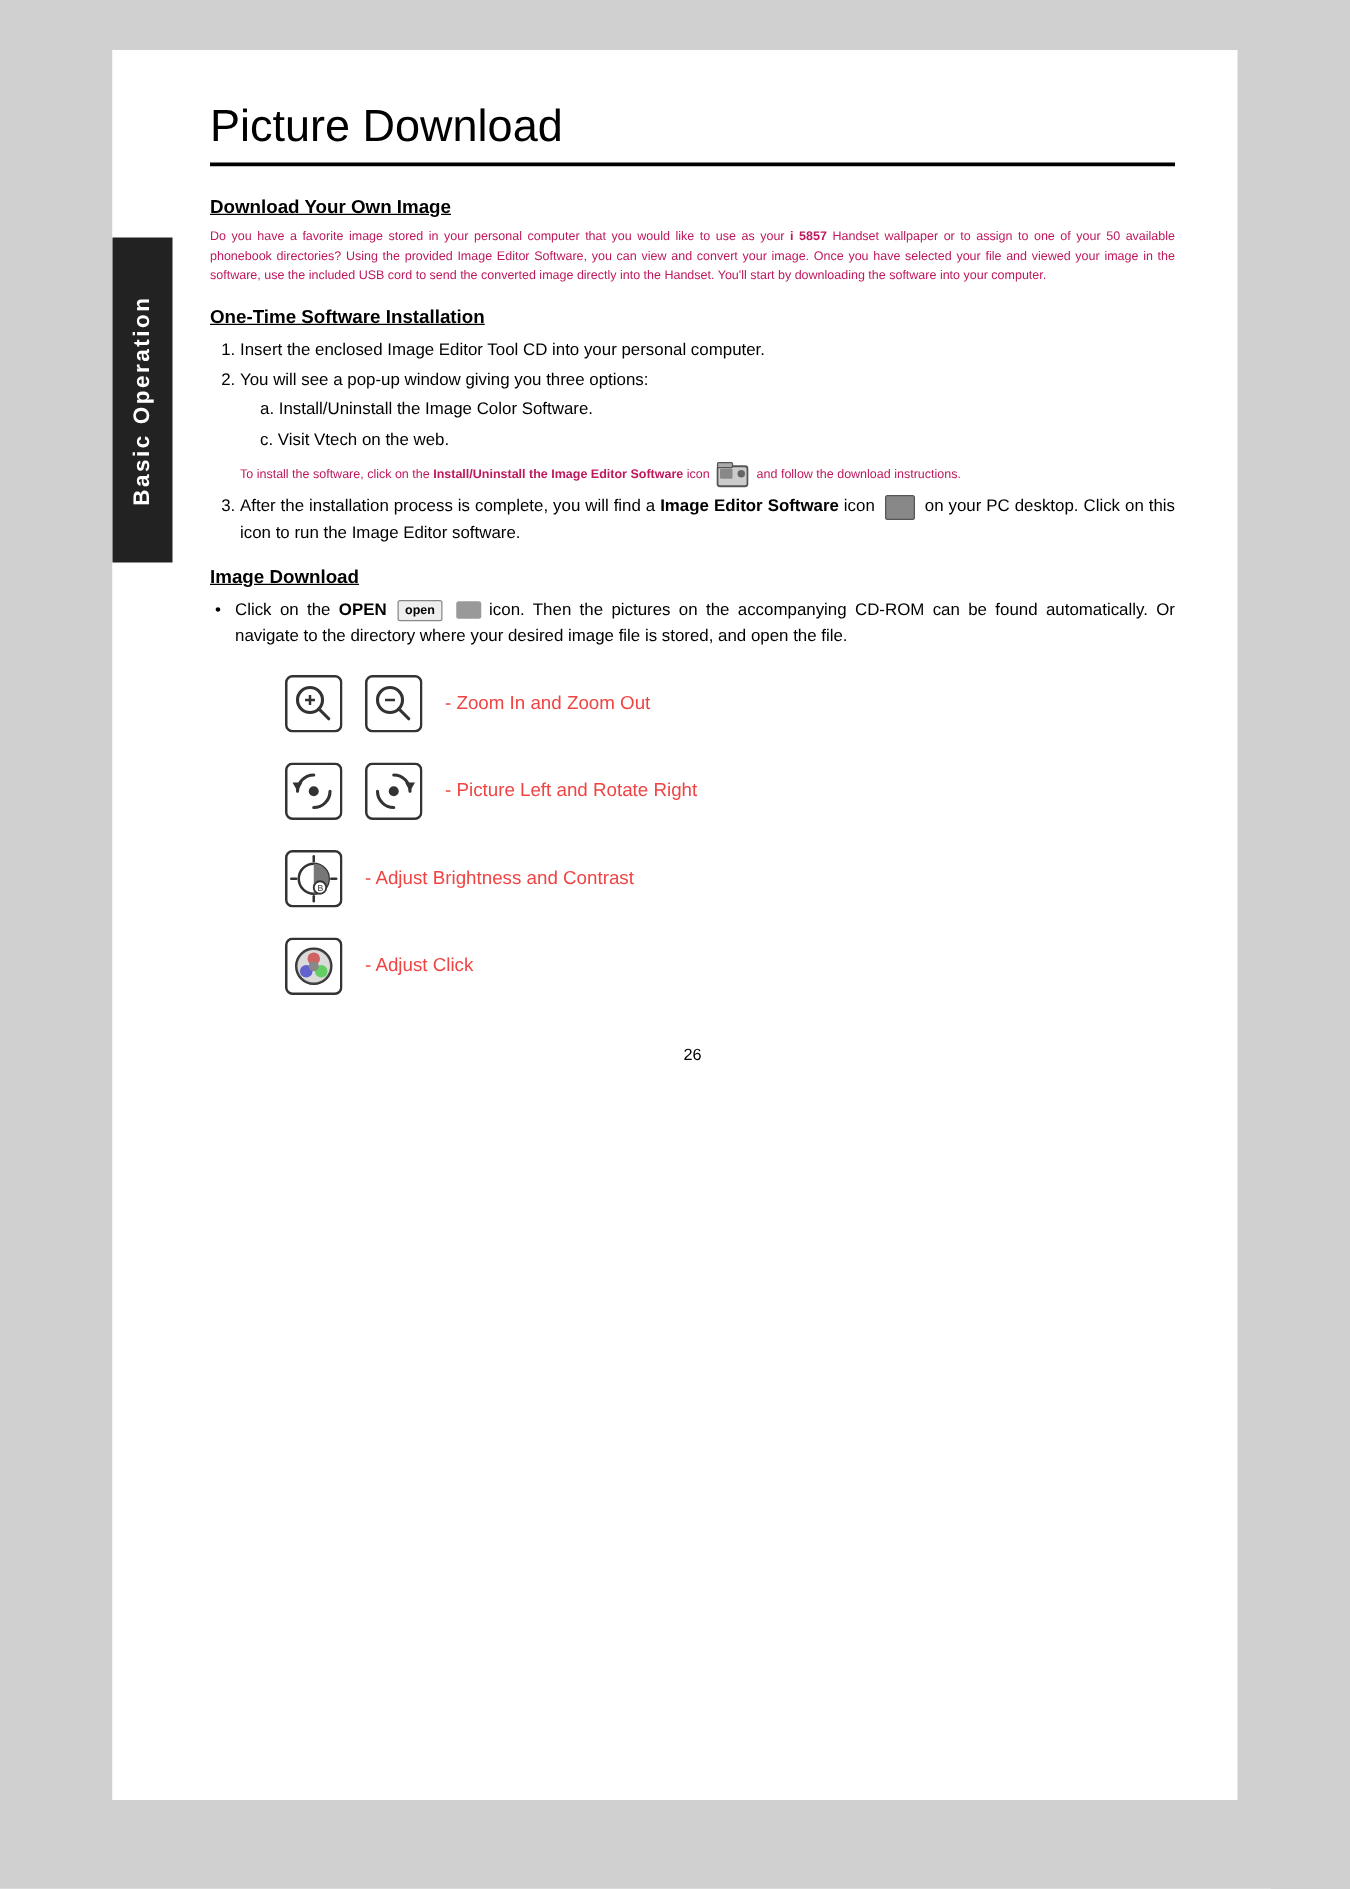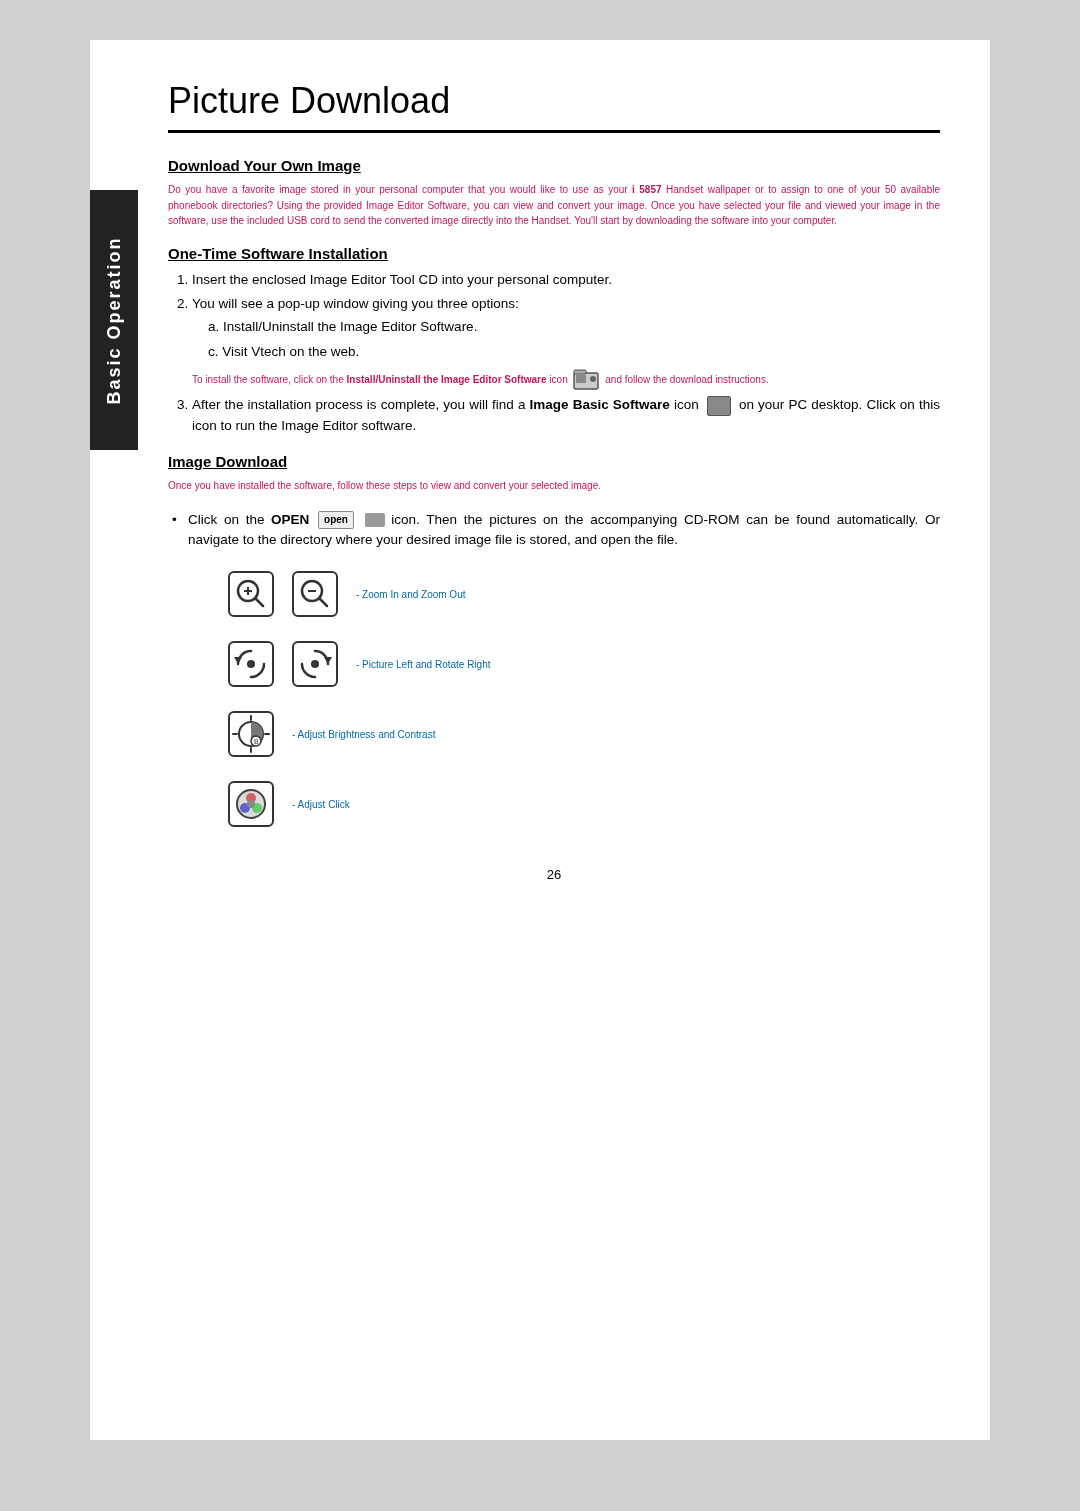--- a/index.html
+++ b/index.html
@@ -180,22 +180,22 @@
       margin-bottom: 24px;
     }
 
     .icon-box {
       display: flex;
       align-items: center;
       margin-right: 18px;
     }
 
     .icon-desc {
-      font-size: 10px;
-      color: #0369a1;
+      font-size: 15px;
+      color: #ef4444;
     }
 
     .page-number {
       text-align: center;
       font-size: 13px;
       color: #000;
       margin-top: 40px;
       padding-bottom: 20px;
     }
 
@@ -235,46 +235,45 @@
     <p class="body-text">
       Do you have a favorite image stored in your personal computer that you would like to use as your <b>i 5857</b> Handset wallpaper or to assign to one of your 50 available phonebook directories? Using the provided Image Editor Software, you can view and convert your image. Once you have selected your file and viewed your image in the software, use the included USB cord to send the converted image directly into the Handset. You'll start by downloading the software into your computer.
     </p>
 
     <h2 class="section-heading">One-Time Software Installation</h2>
     <ol class="numbered-list">
       <li>Insert the enclosed Image Editor Tool CD into your personal computer.</li>
       <li>
         <span>You will see a pop-up window giving you three options:</span>
         <ul class="sub-list">
-          <li>a. Install/Uninstall the Image Editor Software.</li>
+          <li>a. Install/Uninstall the Image Color Software.</li>
           <li>c. Visit Vtech on the web.</li>
         </ul>
         <div class="body-text" style="margin-top:6px; margin-bottom:4px;">
           To install the software, click on the <b>Install/Uninstall the Image Editor Software</b>
           icon
           <span class="install-icon">
             <svg viewBox="0 0 26 22" xmlns="http://www.w3.org/2000/svg">
               <rect x="1" y="4" width="24" height="16" rx="2" fill="#ccc" stroke="#555" stroke-width="1.5"></rect>
               <rect x="3" y="6" width="10" height="8" rx="1" fill="#888"></rect>
               <circle cx="20" cy="10" r="3" fill="#666"></circle>
               <rect x="1" y="1" width="12" height="4" rx="1" fill="#aaa" stroke="#555" stroke-width="1"></rect>
             </svg>
           </span>
           and follow the download instructions.
         </div>
       </li>
       <li>
-        After the installation process is complete, you will find a <b>Image Basic Software</b> icon
+        After the installation process is complete, you will find a <b>Image Editor Software</b> icon
         <span class="img-editor-icon"></span>
         on your PC desktop. Click on this icon to run the Image Editor software.
       </li>
     </ol>
 
     <h3 class="section-heading" style="margin-top:16px;">Image  Download</h3>
-    <p class="body-text">Once you have installed the software, follow these steps to view and convert your selected image.</p>
 
     <ul class="bullet-list">
       <li>
         Click on the <b>OPEN</b>
         <span class="inline-icon-open">open</span>
         <span style="display:inline-block; width:20px; height:14px; background:#999; vertical-align:middle; border-radius:2px; margin-left:2px;"></span>
         icon. Then the pictures on the accompanying CD-ROM can be found automatically. Or navigate to the directory where your desired image file is stored, and open the file.
       </li>
     </ul>
 

